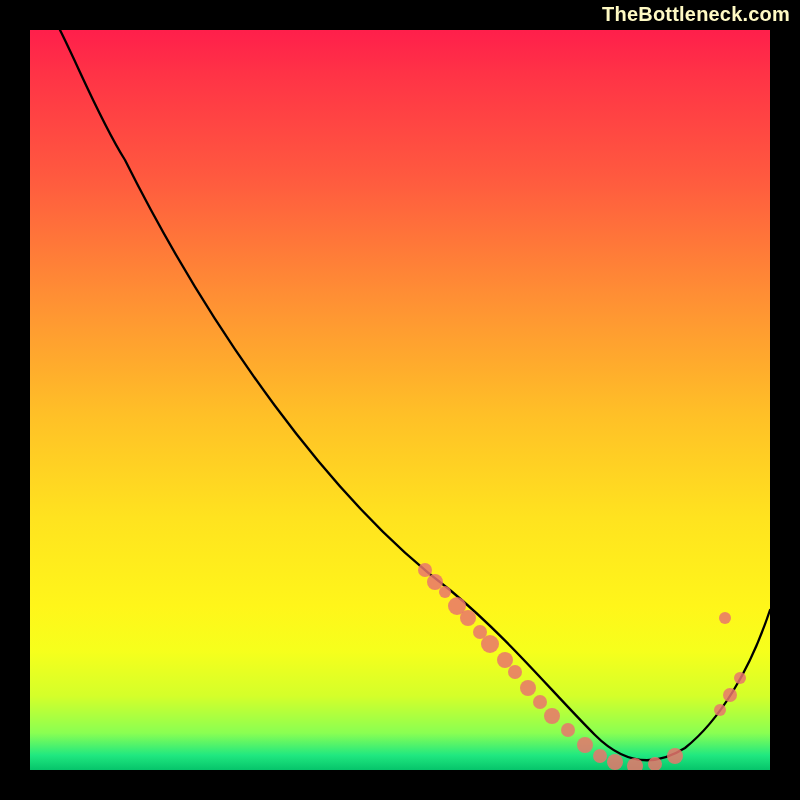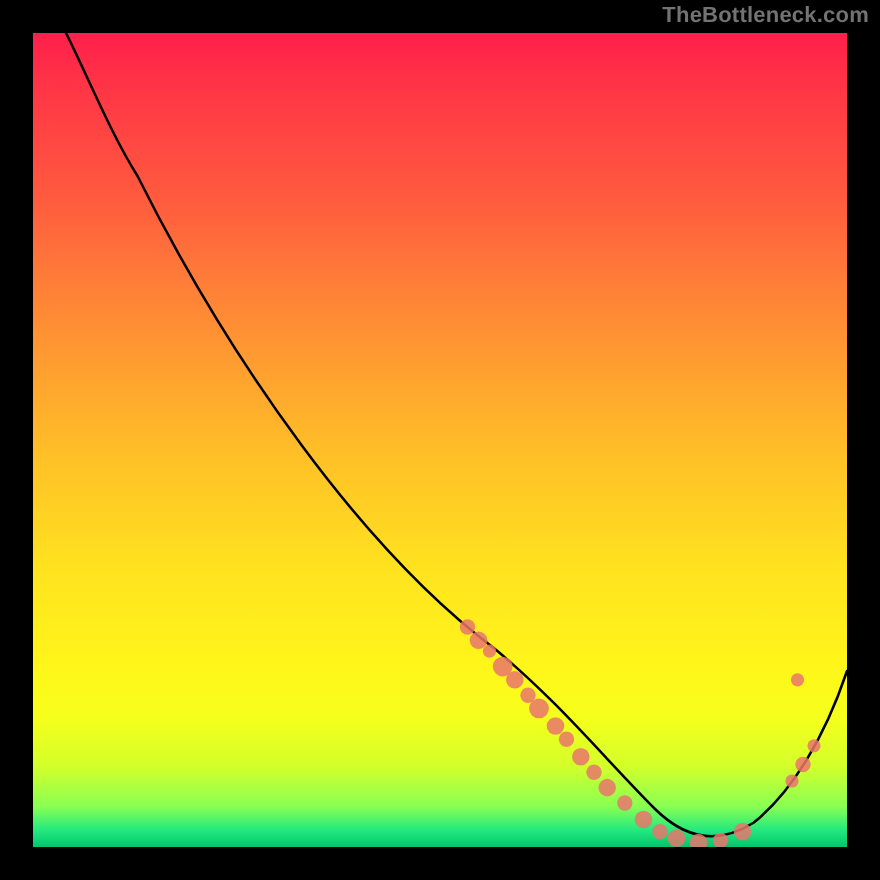--- a/index.html
+++ b/index.html
@@ -13,21 +13,21 @@
   }
   .frame {
     width: 800px;
     height: 800px;
     position: relative;
   }
   .watermark {
     position: absolute;
     top: 3px;
     right: 10px;
-    color: #737373;
+    color: #fef9c3;
     font-size: 20px;
     font-weight: 600;
     letter-spacing: 0.2px;
     z-index: 10;
     text-align: center;
   }
   .plot-area {
     position: absolute;
     left: 30px;
     top: 30px;

